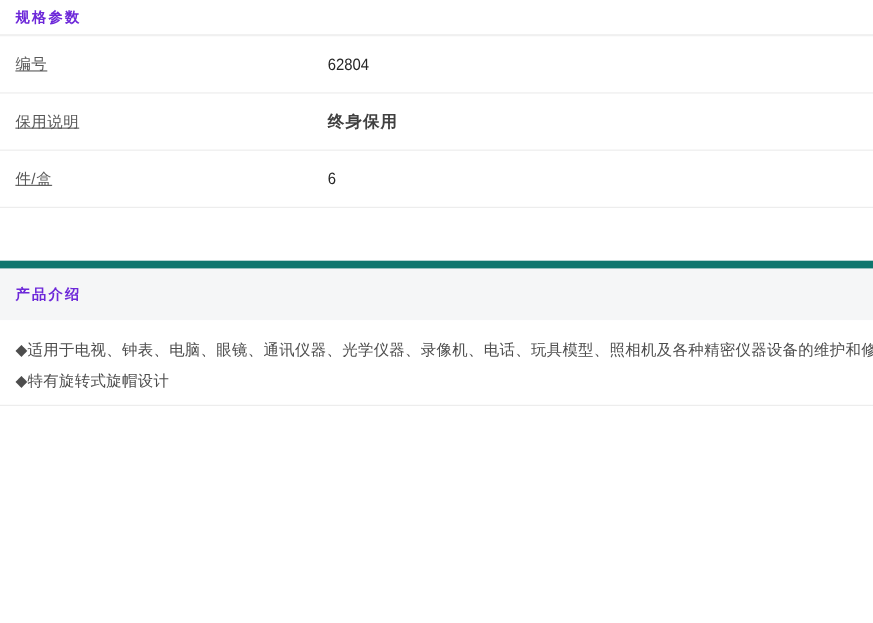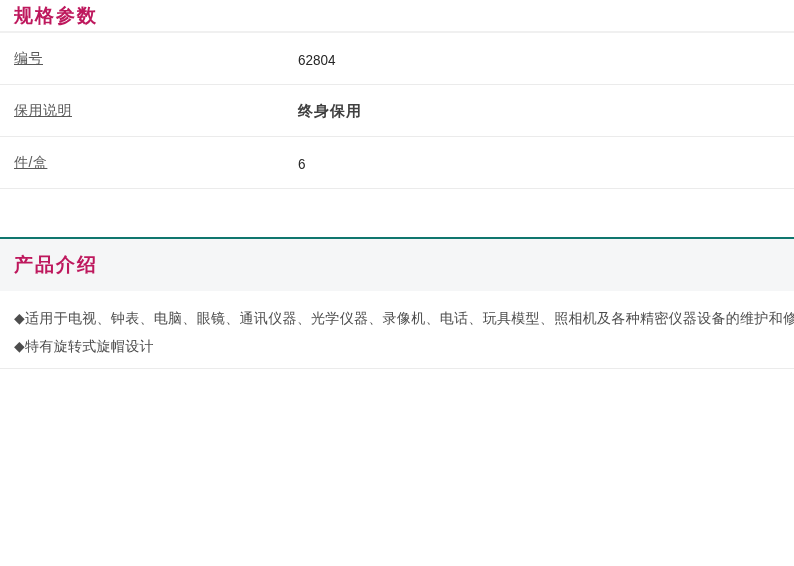--- a/index.html
+++ b/index.html
@@ -13,23 +13,23 @@
   }
   
   .spec-header{
     height:33px;
     display:flex;align-items:center;
     padding-left:14px;
     border-bottom:2px solid #f0f0f0;
     box-sizing:border-box;
   }
   .section-title{
-    font-size:19px;font-weight:bold;
+    font-size:13px;font-weight:bold;
     letter-spacing:2px;
-    color:#be185d;
+    color:#6d28d9;
   }
   .spec-table{width:100%;}
   .spec-row{
     position:relative;
     height:52px;
     border-bottom:1px solid #ebebeb;
     box-sizing:border-box;
   }
   .spec-row .label{
     position:absolute;left:14px;top:50%;
@@ -51,21 +51,21 @@
     font-size:15px;
     transform:translateY(-50%) scaleX(.9);
     transform-origin:0 50%;
     letter-spacing:0;
   }
   
   .section-gap{height:48px;background:#fff;}
   .intro-header{
     height:54px;
     background:#f5f6f7;
-    border-top:2px solid #0f766e;
+    border-top:7px solid #0f766e;
     display:flex;align-items:center;
     padding-left:14px;
     box-sizing:border-box;
   }
   .intro-body{
     padding:13px 14px 0 14px;
   }
   .bullet{
     margin:0;
     font-size:14px;

